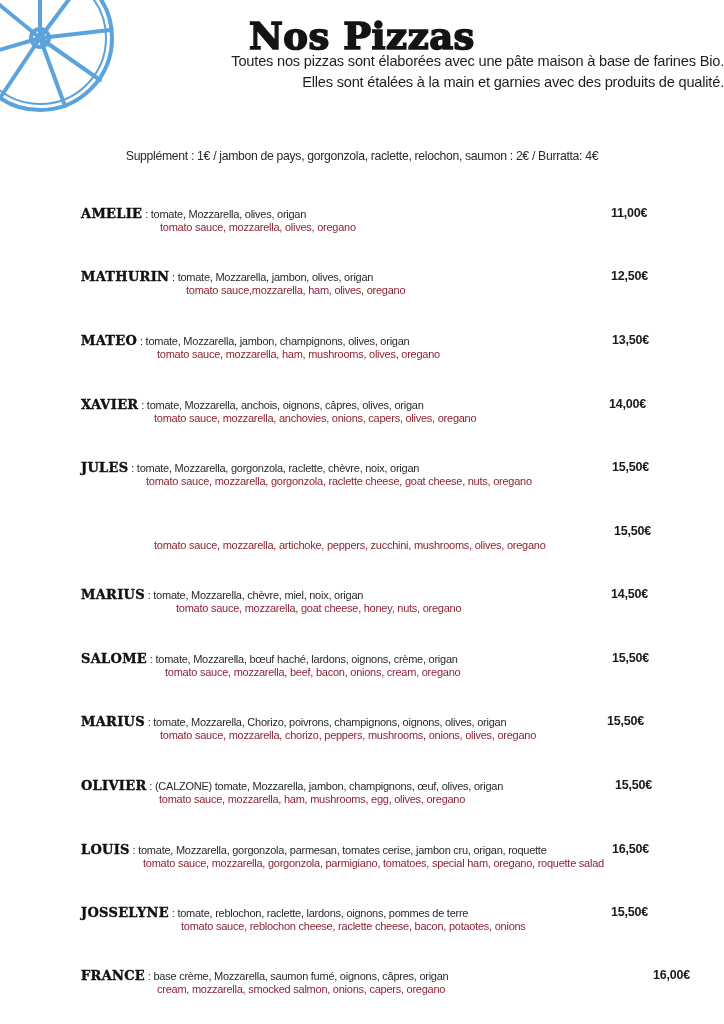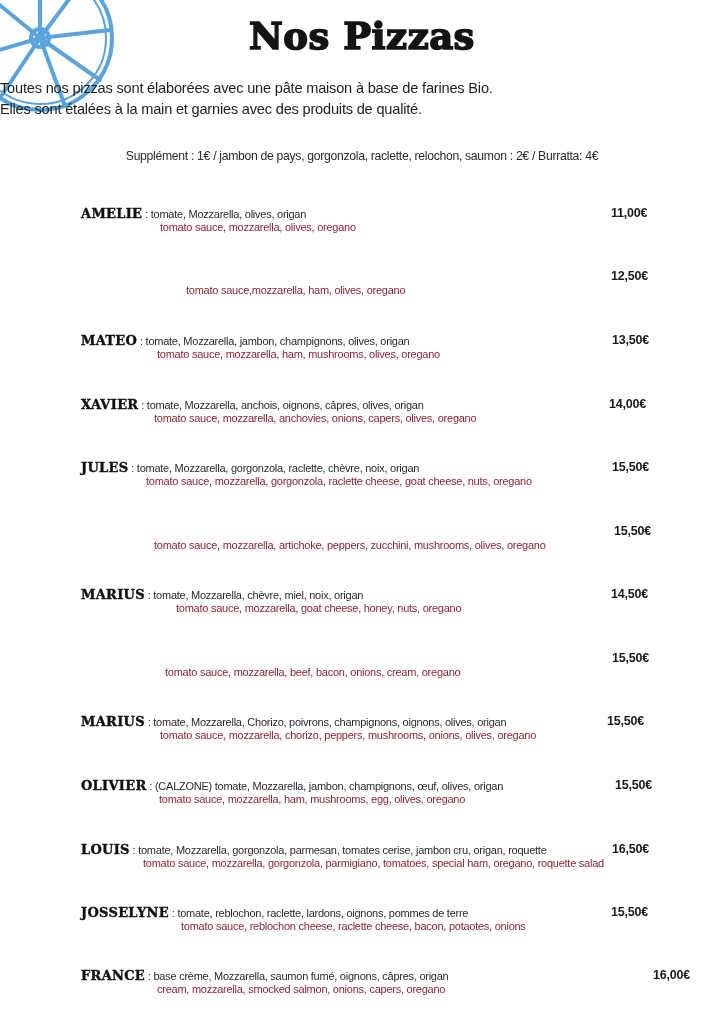--- a/index.html
+++ b/index.html
@@ -6,21 +6,21 @@
     html, body { width: 724px; height: 1024px; background: #ffffff; overflow: hidden; }
     body { position: relative; font-family: "Liberation Sans", sans-serif; color: #1a1a1a; }
     .logo { position: absolute; left: -40px; top: -42px; width: 160px; height: 160px; }
     .title {
       position: absolute; left: 0; top: 14px; width: 724px; text-align: center;
       font-family: "DejaVu Serif", serif; font-weight: 900; font-size: 37px;
       letter-spacing: 0.5px; color: #141414;
       -webkit-text-stroke: 1.6px #141414;
     }
     .intro {
-      position: absolute; left: 0; top: 78px; width: 724px; text-align: left;
+      position: absolute; left: 0; top: 51px; width: 724px; text-align: right;
       font-family: "Liberation Sans", sans-serif; font-size: 14.6px; line-height: 21px; color: #1e1e1e;
       letter-spacing: -0.2px;
     }
     .supplement {
       position: absolute; left: 0; top: 149px; width: 724px; text-align: center;
       font-family: "Liberation Sans", sans-serif; font-size: 12.2px; color: #2a2a2a;
       letter-spacing: -0.3px;
     }
     .menu-item { position: absolute; left: 81px; width: 600px; height: 36px; }
     .item-line1 { position: absolute; left: 0; top: 0; white-space: nowrap; font-size: 11px; color: #2a2a2a; letter-spacing: -0.25px; }
@@ -60,20 +60,21 @@
 
 <div class="supplement">Supplément : 1€  /  jambon de pays, gorgonzola, raclette, relochon, saumon : 2€  /  Burratta: 4€</div>
 
 <div class="menu-item" style="top:206px;">
   <div class="item-line1"><span class="item-name">AMELIE</span><span class="item-fr"> : tomate, Mozzarella, olives, origan</span></div>
   <div class="item-en" style="left:79px;">tomato sauce, mozzarella, olives, oregano</div>
   <div class="item-price" style="left:530px;">11,00€</div>
 </div>
 
 <div class="menu-item" style="top:269px;">
+  <div class="item-line1"><span class="item-name">MATHURIN</span><span class="item-fr"> : tomate, Mozzarella, jambon,  olives, origan</span></div>
   <div class="item-en" style="left:105px;">tomato sauce,mozzarella, ham, olives, oregano</div>
   <div class="item-price" style="left:530px;">12,50€</div>
 </div>
 
 <div class="menu-item" style="top:333px;">
   <div class="item-line1"><span class="item-name">MATEO</span><span class="item-fr"> : tomate, Mozzarella, jambon, champignons, olives, origan</span></div>
   <div class="item-en" style="left:76px;">tomato sauce, mozzarella, ham, mushrooms, olives, oregano</div>
   <div class="item-price" style="left:531px;">13,50€</div>
 </div>
 
@@ -94,20 +95,21 @@
   <div class="item-price" style="left:533px;">15,50€</div>
 </div>
 
 <div class="menu-item" style="top:587px;">
   <div class="item-line1"><span class="item-name">MARIUS</span><span class="item-fr"> : tomate, Mozzarella, chèvre, miel, noix, origan</span></div>
   <div class="item-en" style="left:95px;">tomato sauce, mozzarella, goat cheese, honey, nuts, oregano</div>
   <div class="item-price" style="left:530px;">14,50€</div>
 </div>
 
 <div class="menu-item" style="top:651px;">
+  <div class="item-line1"><span class="item-name">SALOME</span><span class="item-fr"> : tomate, Mozzarella, bœuf haché, lardons, oignons, crème, origan</span></div>
   <div class="item-en" style="left:84px;">tomato sauce, mozzarella, beef, bacon, onions, cream, oregano</div>
   <div class="item-price" style="left:531px;">15,50€</div>
 </div>
 
 <div class="menu-item" style="top:714px;">
   <div class="item-line1"><span class="item-name">MARIUS</span><span class="item-fr"> : tomate, Mozzarella, Chorizo, poivrons, champignons, oignons, olives, origan</span></div>
   <div class="item-en" style="left:79px;">tomato sauce, mozzarella, chorizo, peppers, mushrooms, onions, olives, oregano</div>
   <div class="item-price" style="left:526px;">15,50€</div>
 </div>
 

